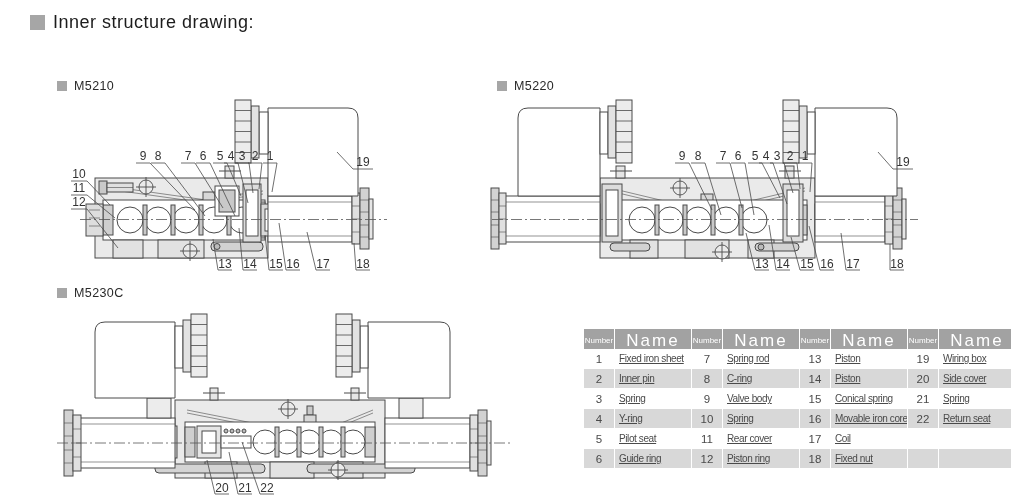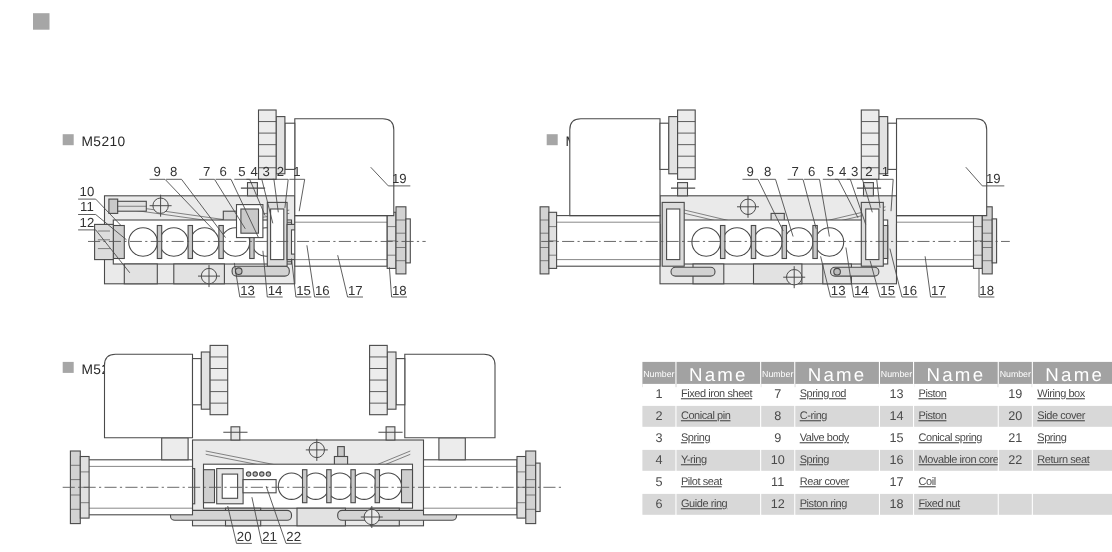--- a/index.html
+++ b/index.html
@@ -1,21 +1,21 @@
 <!DOCTYPE html>
 <html><head>
 <meta charset="utf-8">
 <style>
   html,body{margin:0;padding:0;background:#fff;}
   .page{position:relative;width:1011px;height:502px;background:#fff;overflow:hidden;
         font-family:"Liberation Sans",sans-serif;}
   .title-row{position:absolute;left:30px;top:12px;display:flex;align-items:center;}
   .bullet-lg{width:15px;height:15px;background:#a6a6a6;margin-right:8px;}
   .title-text{font-size:18px;color:#1c1c1c;letter-spacing:.5px;}
-  .diag-label{position:absolute;display:flex;align-items:flex-start;margin-top:43px;}
+  .diag-label{position:absolute;display:flex;align-items:center;}
   .bullet-sm{width:10px;height:10px;background:#a6a6a6;margin-right:7px;}
   .diag-label span.lbl{font-size:12.5px;color:#2a2a2a;letter-spacing:.4px;}
   svg.diag{position:absolute;}
   svg.diag text{font-family:"Liberation Sans",sans-serif;font-size:12px;fill:#333;}
   
   .parts-table{position:absolute;left:584px;top:329px;display:grid;
      grid-template-columns:30px 76px 30px 76px 30px 76px 30px 76px;
      grid-auto-rows:19px;gap:1px;background:#fff;}
   .parts-table .hd{height:23px;background:#a2a2a2;color:#fff;display:flex;
      align-items:center;justify-content:center;overflow:hidden;}
@@ -27,20 +27,21 @@
   .parts-table .r-odd{background:#ffffff;}
   .parts-table .r-even{background:#d8d8d8;}
 </style>
 </head>
 <body>
 
 <div class="page">
 
   <div class="title-row">
     <span class="bullet-lg"></span>
+    <span class="title-text">Inner structure drawing:</span>
   </div>
 
   <div class="diag-label" style="left:57px;top:79px">
     <span class="bullet-sm"></span>
     <span class="lbl">M5210</span>
   </div>
   <div class="diag-label" style="left:497px;top:79px">
     <span class="bullet-sm"></span>
     <span class="lbl">M5220</span>
   </div>
@@ -388,21 +389,21 @@
     <div class="cell num r-odd">1</div>
     <div class="cell name r-odd">Fixed iron sheet</div>
     <div class="cell num r-odd">7</div>
     <div class="cell name r-odd">Spring rod</div>
     <div class="cell num r-odd">13</div>
     <div class="cell name r-odd">Piston</div>
     <div class="cell num r-odd">19</div>
     <div class="cell name r-odd">Wiring box</div>
 
     <div class="cell num r-even">2</div>
-    <div class="cell name r-even">Conical pin</div>
+    <div class="cell name r-even">Inner pin</div>
     <div class="cell num r-even">8</div>
     <div class="cell name r-even">C-ring</div>
     <div class="cell num r-even">14</div>
     <div class="cell name r-even">Piston</div>
     <div class="cell num r-even">20</div>
     <div class="cell name r-even">Side cover</div>
 
     <div class="cell num r-odd">3</div>
     <div class="cell name r-odd">Spring</div>
     <div class="cell num r-odd">9</div>

